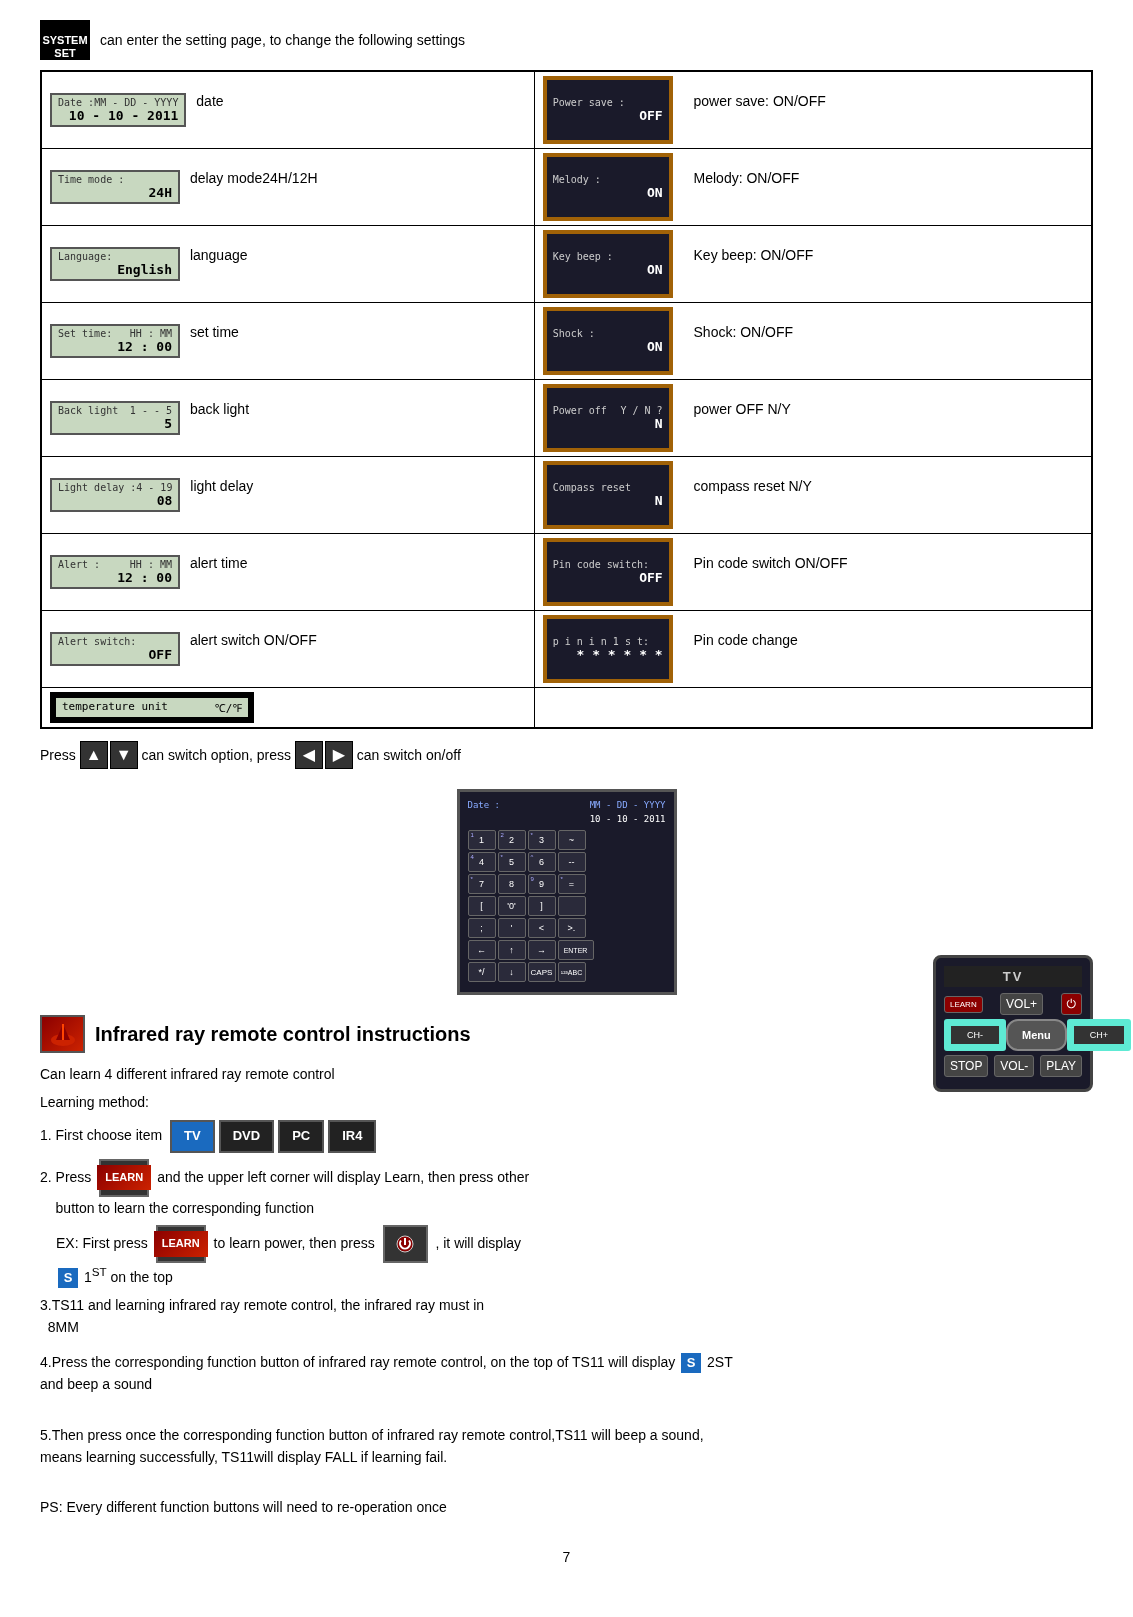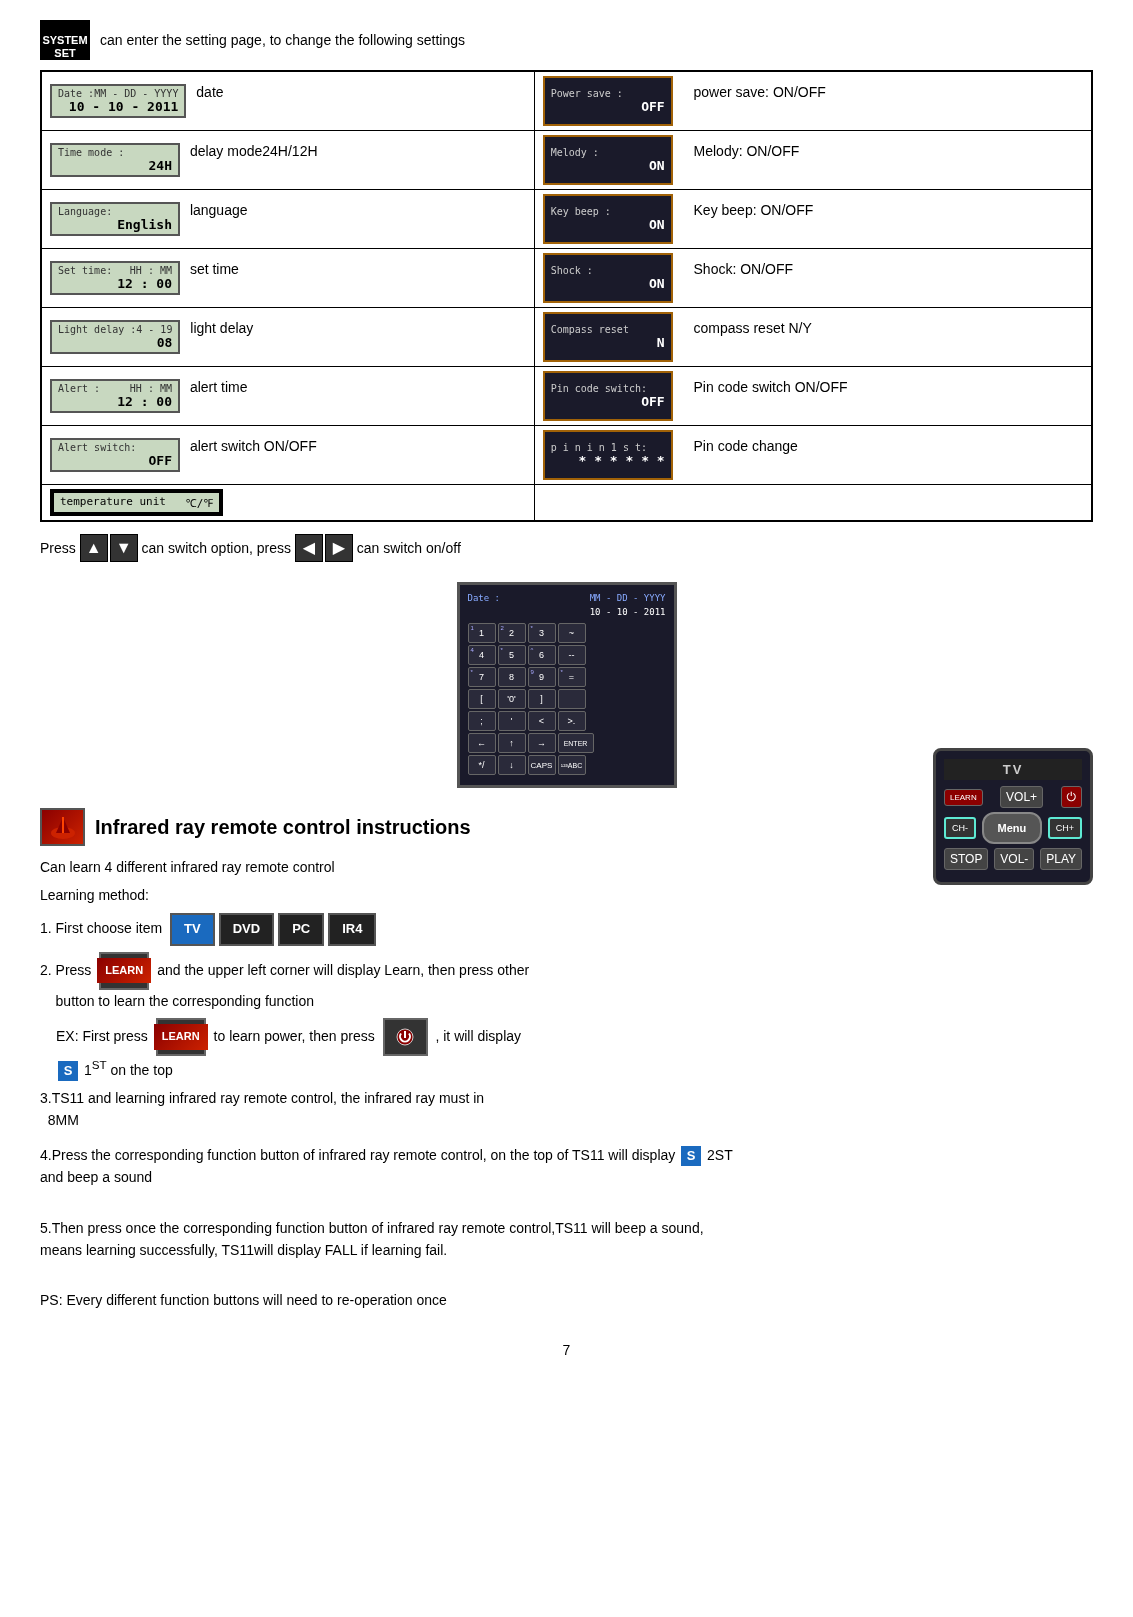--- a/index.html
+++ b/index.html
@@ -61,22 +61,22 @@
     }
     .lcd-widget .value-row {
       font-size: 13px;
       font-weight: bold;
       color: #000;
       text-align: right;
     }
     .lcd-dark {
       background: #1a1a2a;
       color: #fff;
-      border: 2px solid #a16207;
-      padding: 10px 6px;
+      border: 4px solid #a16207;
+      padding: 17px 6px;
       font-size: 11px;
       font-family: monospace;
       min-width: 130px;
       display: inline-flex;
       flex-direction: column;
       margin-right: 17px;
     }
     .lcd-dark .label-row {
       font-size: 10px;
       color: #ccc;
@@ -272,43 +272,44 @@
       font-weight: bold;
       padding: 8px 14px;
       border: 2px solid #888;
       border-radius: 12px;
       text-align: center;
     }
     .remote-ch-btn {
       background: #333;
       color: #fff;
       font-size: 9px;
-      padding: 4px 6px;
-      border: 2px solid #5eead4;
+      padding: 4px 16px;
+      border: 7px solid #5eead4;
       border-radius: 3px;
     }
     .page-num {
       text-align: center;
       margin-top: 30px;
       font-size: 14px;
     }
     .clearfix::after {
       content: "";
       display: table;
       clear: both;
     }
     .temp-lcd {
       display: inline-flex;
       background: #c8d8c0;
-      border: 4px solid #000000;
+      border: 6px solid #000000;
       padding: 2px 6px;
       font-size: 11px;
       font-family: monospace;
       min-width: 160px;
       margin-right: 6px;
+      gap: 27px;
     }
   </style>
 </head>
 <body>
 
 
 
 
 <div class="system-set-header">
   <div class="system-set-icon">
@@ -401,20 +402,42 @@
       <div class="lcd-dark">
         <div class="label-row">
           <span>Shock :</span>
         </div>
         <div class="value-row">ON</div>
       </div>
       <span>Shock: ON/OFF</span>
     </td>
   </tr>
 
+  <tr>
+    <td>
+      <div class="lcd-widget">
+        <div class="label-row">
+          <span>Back light</span>
+          <span>1 - - 5</span>
+        </div>
+        <div class="value-row">5</div>
+      </div>
+      <span>back light</span>
+    </td>
+    <td>
+      <div class="lcd-dark">
+        <div class="label-row">
+          <span>Power off</span>
+          <span>Y / N ?</span>
+        </div>
+        <div class="value-row">N</div>
+      </div>
+      <span>power OFF N/Y</span>
+    </td>
+  </tr>
 
   <tr>
     <td>
       <div class="lcd-widget">
         <div class="label-row">
           <span>Light delay :</span>
           <span>4 - 19</span>
         </div>
         <div class="value-row">08</div>
       </div>

